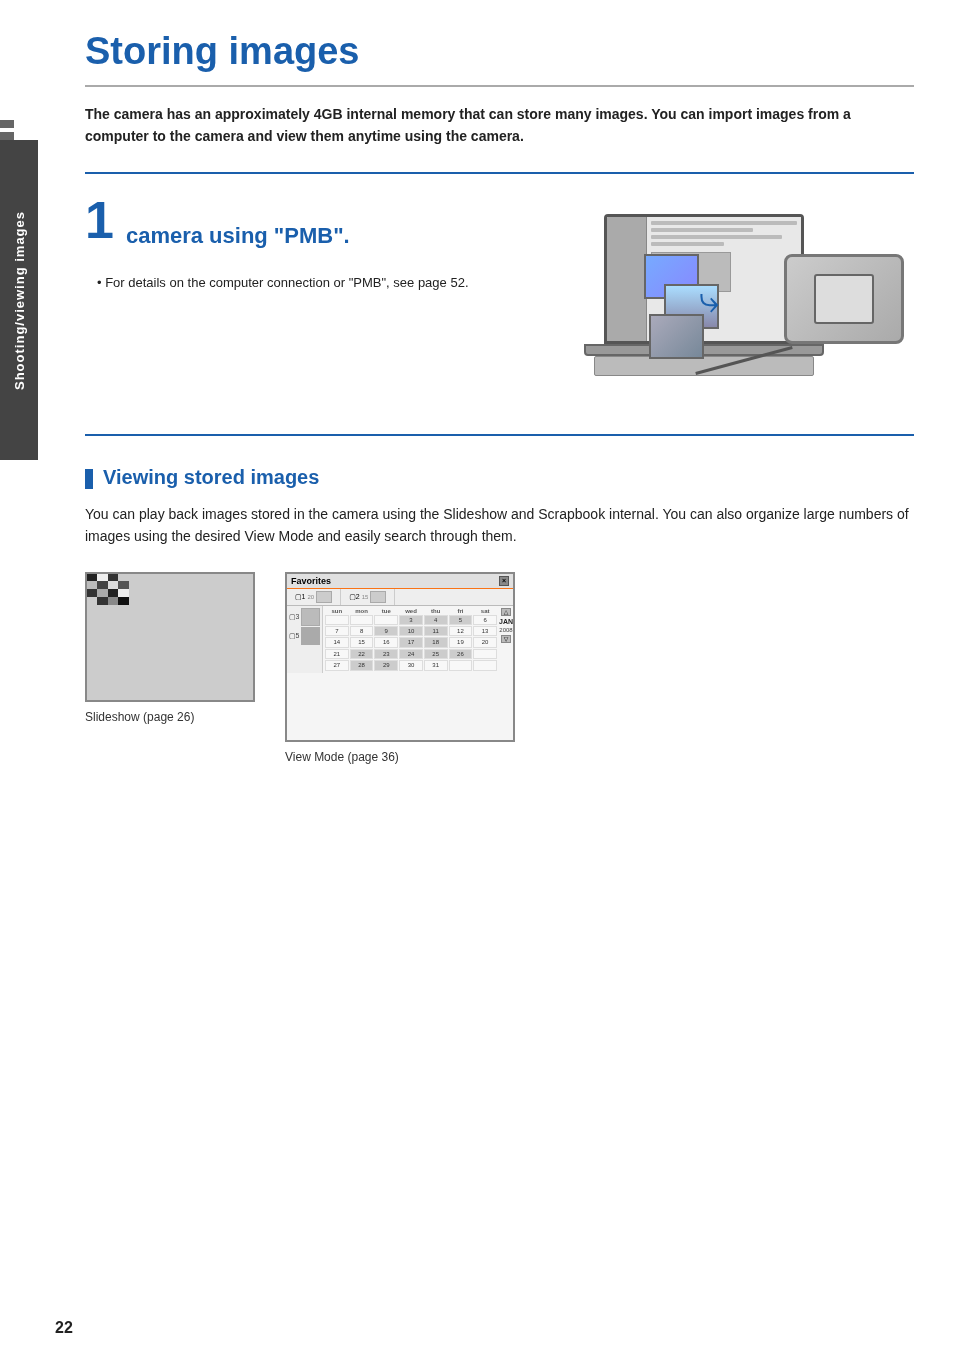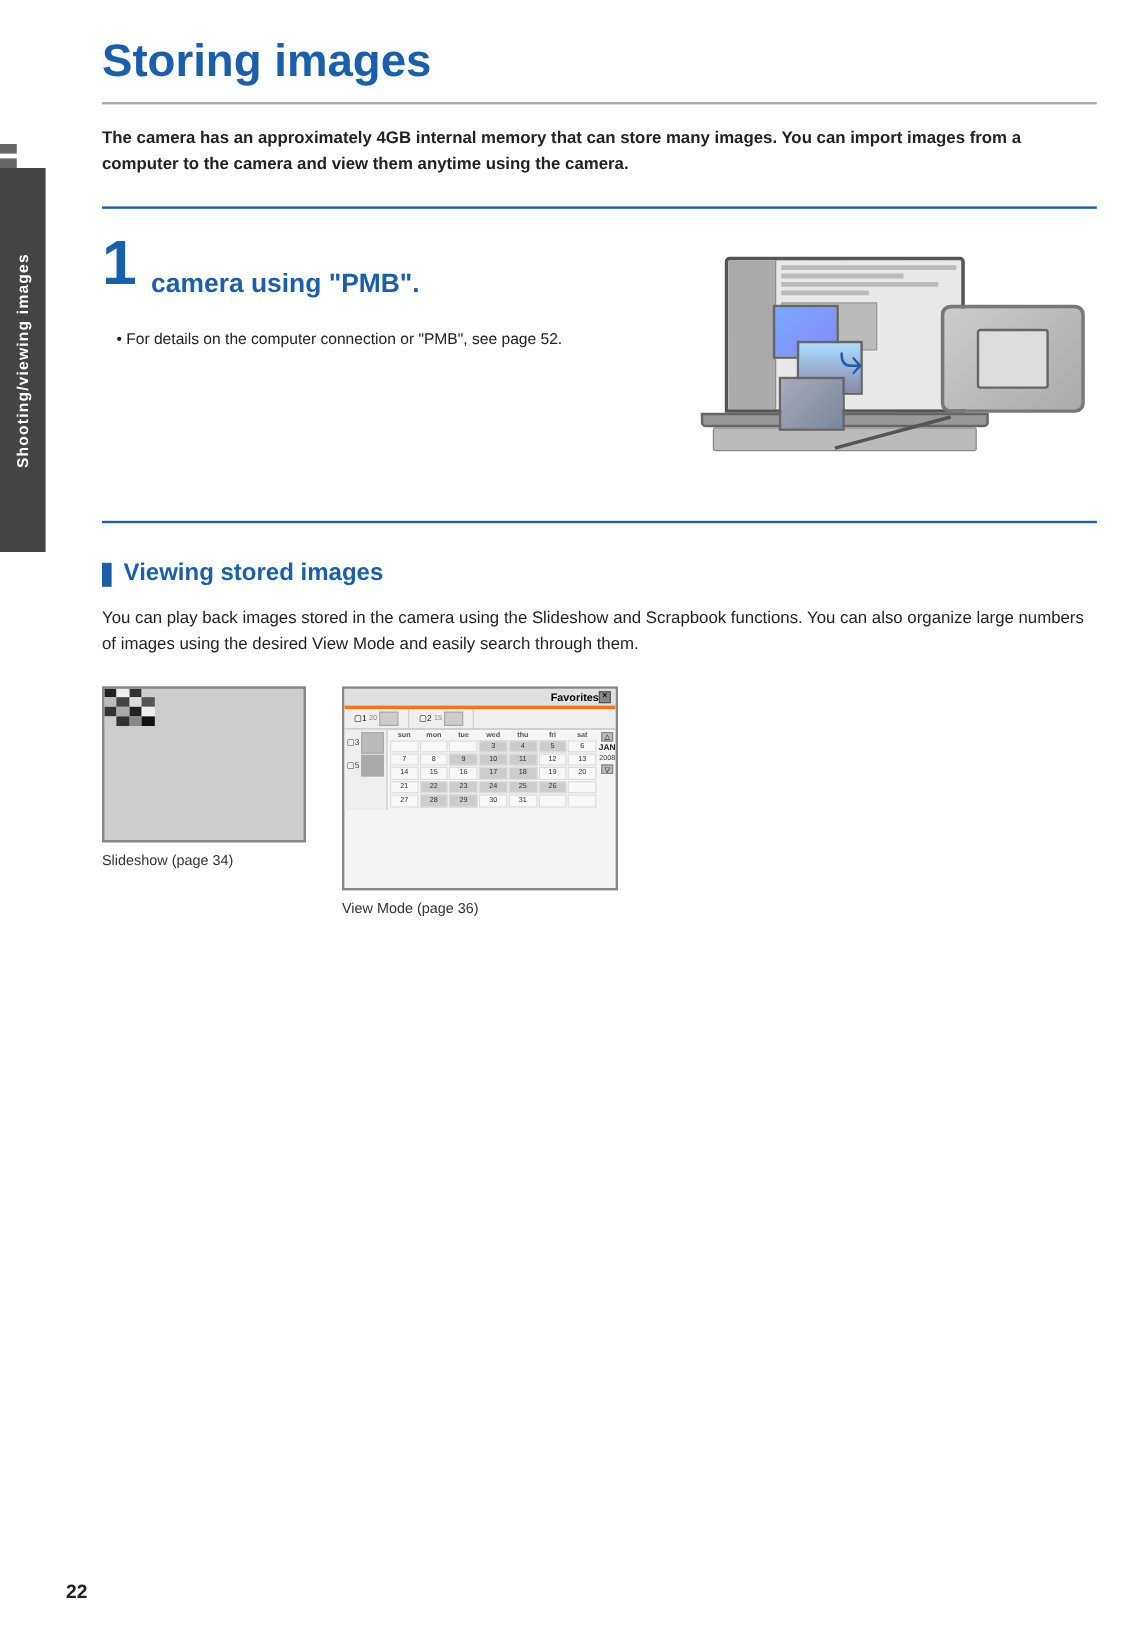--- a/index.html
+++ b/index.html
@@ -356,24 +356,24 @@
       height: 170px;
       border: 2px solid #888;
       background: #f5f5f5;
       font-size: 8px;
       overflow: hidden;
       position: relative;
     }
 
     .vm-titlebar {
       background: #e0e0e0;
-      border-bottom: 3px solid #f97316;
+      border-bottom: 1px solid #f97316;
       padding: 2px 4px;
       display: flex;
-      justify-content: flex-end;
+      justify-content: space-between;
       align-items: center;
       font-size: 9px;
       font-weight: bold;
     }
 
     .vm-close-btn {
       width: 10px;
       height: 10px;
       background: #888;
       border: 1px solid #555;
@@ -619,21 +619,21 @@
       </div>
 
       <div class="usb-line"></div>
     </div>
   </div>
 
   <div>
     <div class="section-2-title">
       <span>Viewing stored images</span>
     </div>
-    <p class="section-2-text">You can play back images stored in the camera using the Slideshow and Scrapbook functions. You can also organize large numbers of images using the desired View Mode and easily search through them.</p>
+    <p class="section-2-text">You can play back images stored in the camera using the Slideshow and Scrapbook internal. You can also organize large numbers of images using the desired View Mode and easily search through them.</p>
 
     <div class="image-trio">
 
       <div class="image-item">
         <div class="img-slideshow">
 
           <div style="width:100%;height:100%;display:grid;grid-template-columns:repeat(4,1fr);grid-template-rows:repeat(4,1fr);">
             <div style="background:#222;"></div>
               <div style="background:#eee;"></div>
               <div style="background:#333;"></div>
@@ -645,21 +645,21 @@
             <div style="background:#333;"></div>
               <div style="background:#aaa;"></div>
               <div style="background:#222;"></div>
               <div style="background:#eee;"></div>
             <div style="background:#ccc;"></div>
               <div style="background:#333;"></div>
               <div style="background:#888;"></div>
               <div style="background:#111;"></div>
           </div>
         </div>
-        <div class="img-caption">Slideshow (page 34)</div>
+        <div class="img-caption">Slideshow (page 26)</div>
       </div>
 
 
       <div class="image-item">
         <div class="img-viewmode">
 
           <div class="vm-titlebar">
             <span>Favorites</span>
             <div class="vm-close-btn">×</div>
           </div>

